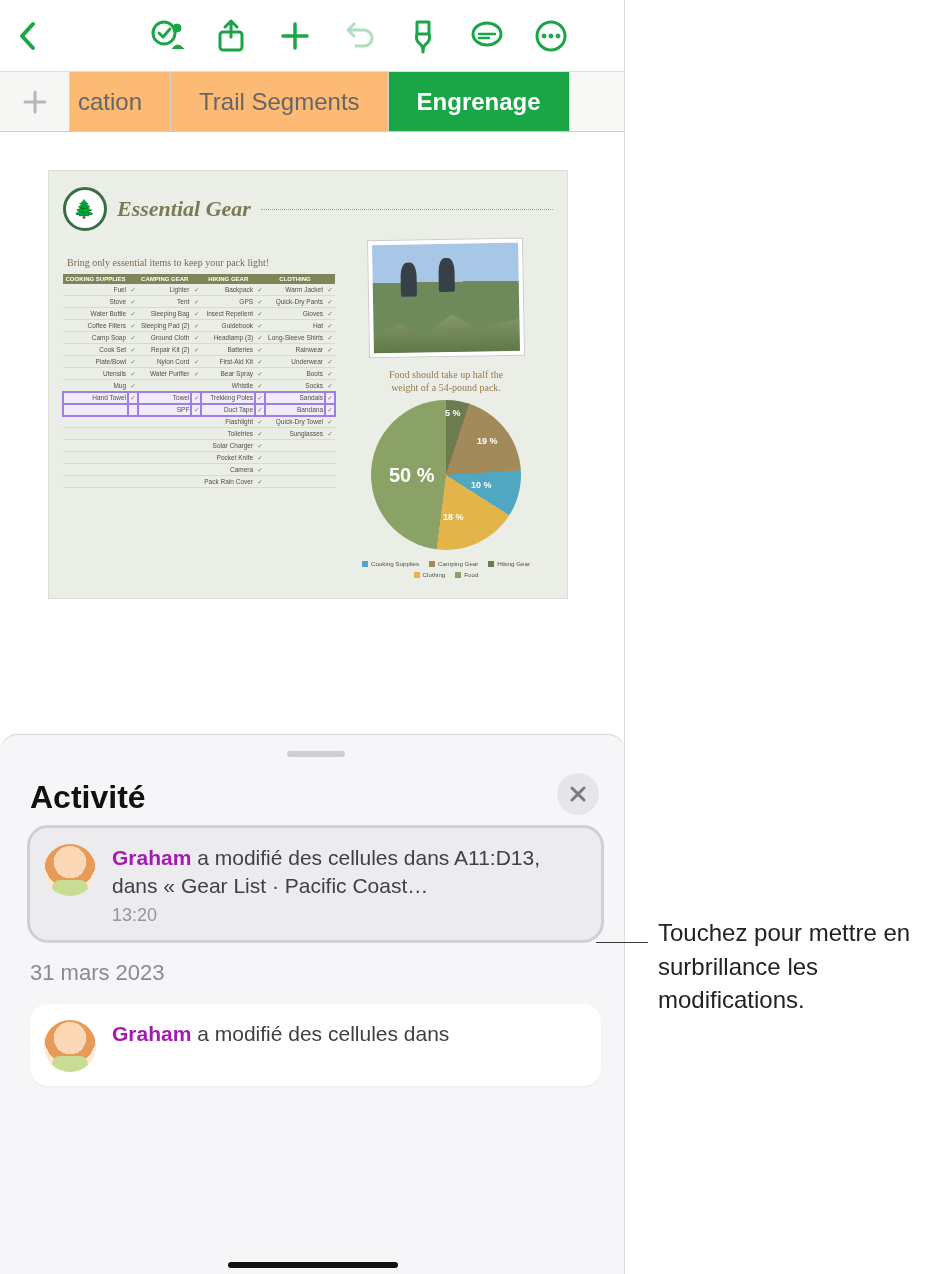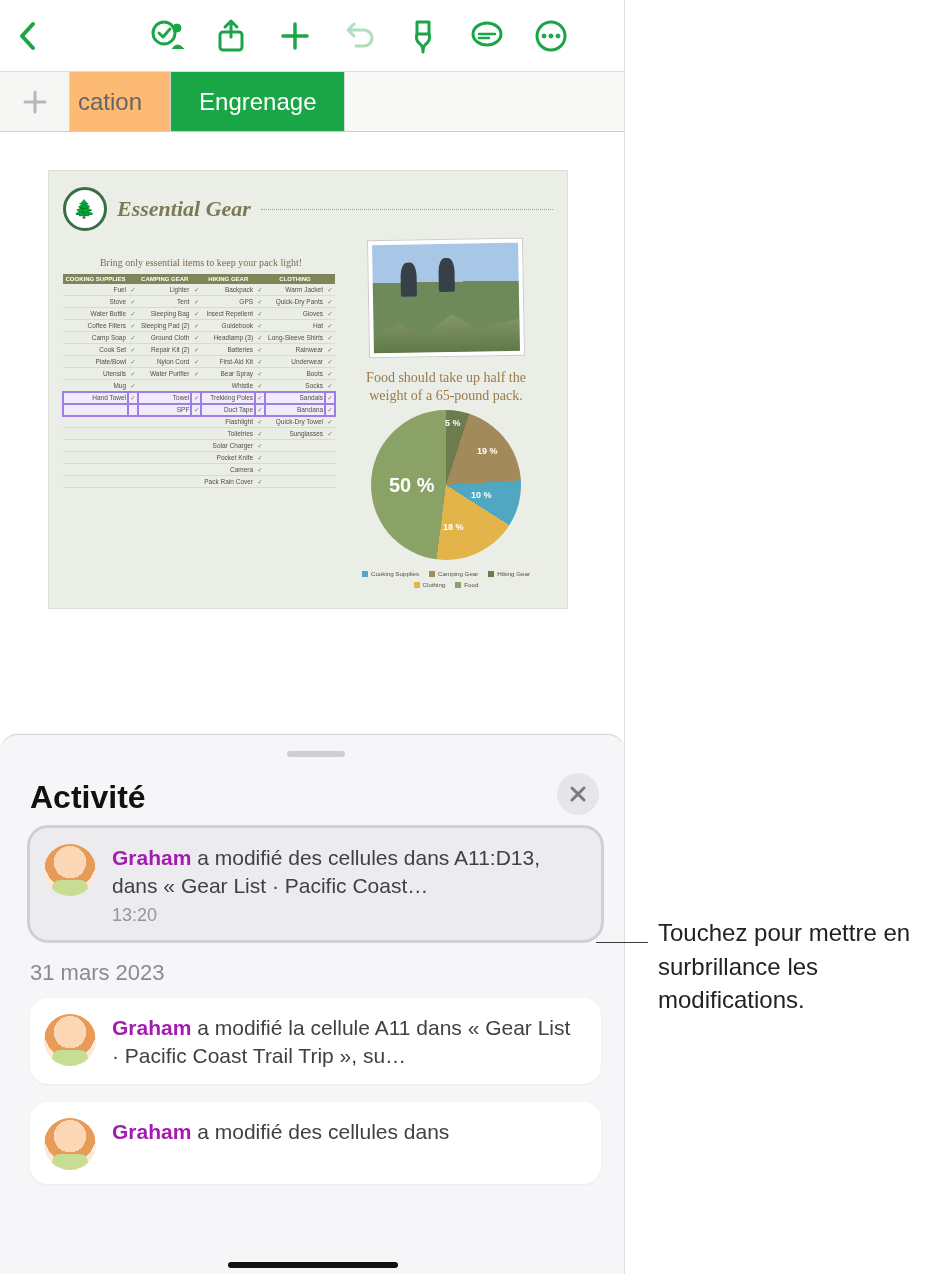--- a/index.html
+++ b/index.html
@@ -55,21 +55,21 @@
     padding: 0 28px;
     display:flex; align-items:center; justify-content:center;
     font-size: 24px;
     color:#666;
     border-right:1px solid #d6d6d6;
     background:#fdba74;
   }
   .tab.active {
     background:#1aa646;
     color:#fff;
-    font-weight:400;
+    font-weight:700;
   }
 
   
   .canvas {
     width:625px;
     padding: 38px 38px 0 48px;
   }
   .sheet-card {
     width: 520px;
     background:#ebeee7;
@@ -97,21 +97,20 @@
   }
   .sheet-rule {
     flex:1;
     border-bottom:1px dotted #9aa28a;
     height:1px;
   }
   .sheet-sub {
     font-family: "Hoefler Text","Times New Roman",serif;
     color:#7b6b52; font-size:10px;
     margin: 18px 0 6px 4px;
-    text-align: center;
   }
   .sheet-body { display:flex; gap:18px; align-items:flex-start; }
   .gear-table {
     font-size:6.5px;
     color:#4f513f;
     border-collapse:collapse;
     width:272px;
   }
   .gear-table th {
     background:#808558;
@@ -154,21 +153,21 @@
     background:#384047; border-radius:40% 40% 10% 10%;
     box-shadow: 38px -4px 0 0 #384047;
   }
   .photo::before{
     content:""; position:absolute; bottom:0; left:0; right:0; height:42px;
     background:linear-gradient(#8a9a6f,#5e7a46);
     clip-path:polygon(0 60%, 18% 30%, 34% 58%, 54% 10%, 72% 48%, 100% 22%, 100% 100%, 0 100%);
   }
   .right-col { width:186px; display:flex; flex-direction:column; align-items:center;}
   .caption {
-    font-family:"Hoefler Text",serif; color:#997a4b; font-size:14px;
+    font-family:"Hoefler Text",serif; color:#997a4b; font-size:10px;
     text-align:center; line-height:1.25; margin:4px 0 6px;
   }
   .pie {
     width:150px; height:150px; border-radius:50%;
     background: conic-gradient(
       #6c7c4f 0 5%,
       #a38a5a 5% 24%,
       #4fa7c2 24% 34%,
       #e2b44a 34% 52%,
       #8aa266 52% 100%
@@ -323,20 +322,21 @@
   </div>
 </div>
 
 <div class="tabs-row">
   <div class="add-tab">
     <svg width="26" height="26" viewBox="0 0 26 26">
         <path d="M13 3 v20 M3 13 h20" stroke="#b7b7b7" stroke-width="3" stroke-linecap="round"></path>
       </svg>
   </div>
   <div class="tab" style="padding-left:8px">cation</div>
+  <div class="tab">Trail Segments</div>
   <div class="tab active">Engrenage</div>
 </div>
 
 <div class="canvas">
   <div class="sheet-card">
     <div class="sheet-header">
       <div class="logo-badge">🌲</div>
       <div class="sheet-title">Essential Gear</div>
       <div class="sheet-rule"></div>
     </div>
@@ -528,21 +528,21 @@
                 <td class="ck"></td>
               </tr>
             </tbody>
         </table>
       </div>
       <div class="right-col">
         <div class="photo-card">
             <div class="photo"></div>
           </div>
         <div class="caption">
-          <span>Food should take up half the</span><br><span>weight of a 65-pound pack.</span>
+          <span>Food should take up half the</span><br><span>weight of a 54-pound pack.</span>
         </div>
         <div class="pie">
           <div class="pie-label" style="left:18px;top:64px;font-size:20px">50 %</div>
           <div class="pie-label" style="left:74px;top:8px">5 %</div>
           <div class="pie-label" style="left:106px;top:36px">19 %</div>
           <div class="pie-label" style="left:100px;top:80px">10 %</div>
           <div class="pie-label" style="left:72px;top:112px">18 %</div>
         </div>
         <div class="legend">
           <span>
@@ -584,28 +584,20 @@
     <div class="avatar"></div>
     <div>
       <div class="activity-text">
         <span class="who">Graham</span><span> a modifié des cellules dans A11:D13, dans « Gear List · Pacific Coast…</span>
       </div>
       <div class="activity-time">13:20</div>
     </div>
   </div>
 
   <div class="section-label">31 mars 2023</div>
-  <div class="activity-card">
-    <div class="avatar"></div>
-    <div>
-      <div class="activity-text">
-        <span class="who">Graham</span><span> a modifié la cellule A11 dans « Gear List · Pacific Coast Trail Trip », su…</span>
-      </div>
-    </div>
-  </div>
 
   <div class="activity-card" style="margin-bottom:0; transform:translateY(6px)">
     <div class="avatar"></div>
     <div>
       <div class="activity-text">
         <span class="who">Graham</span><span> a modifié des cellules dans</span>
       </div>
     </div>
   </div>
 

